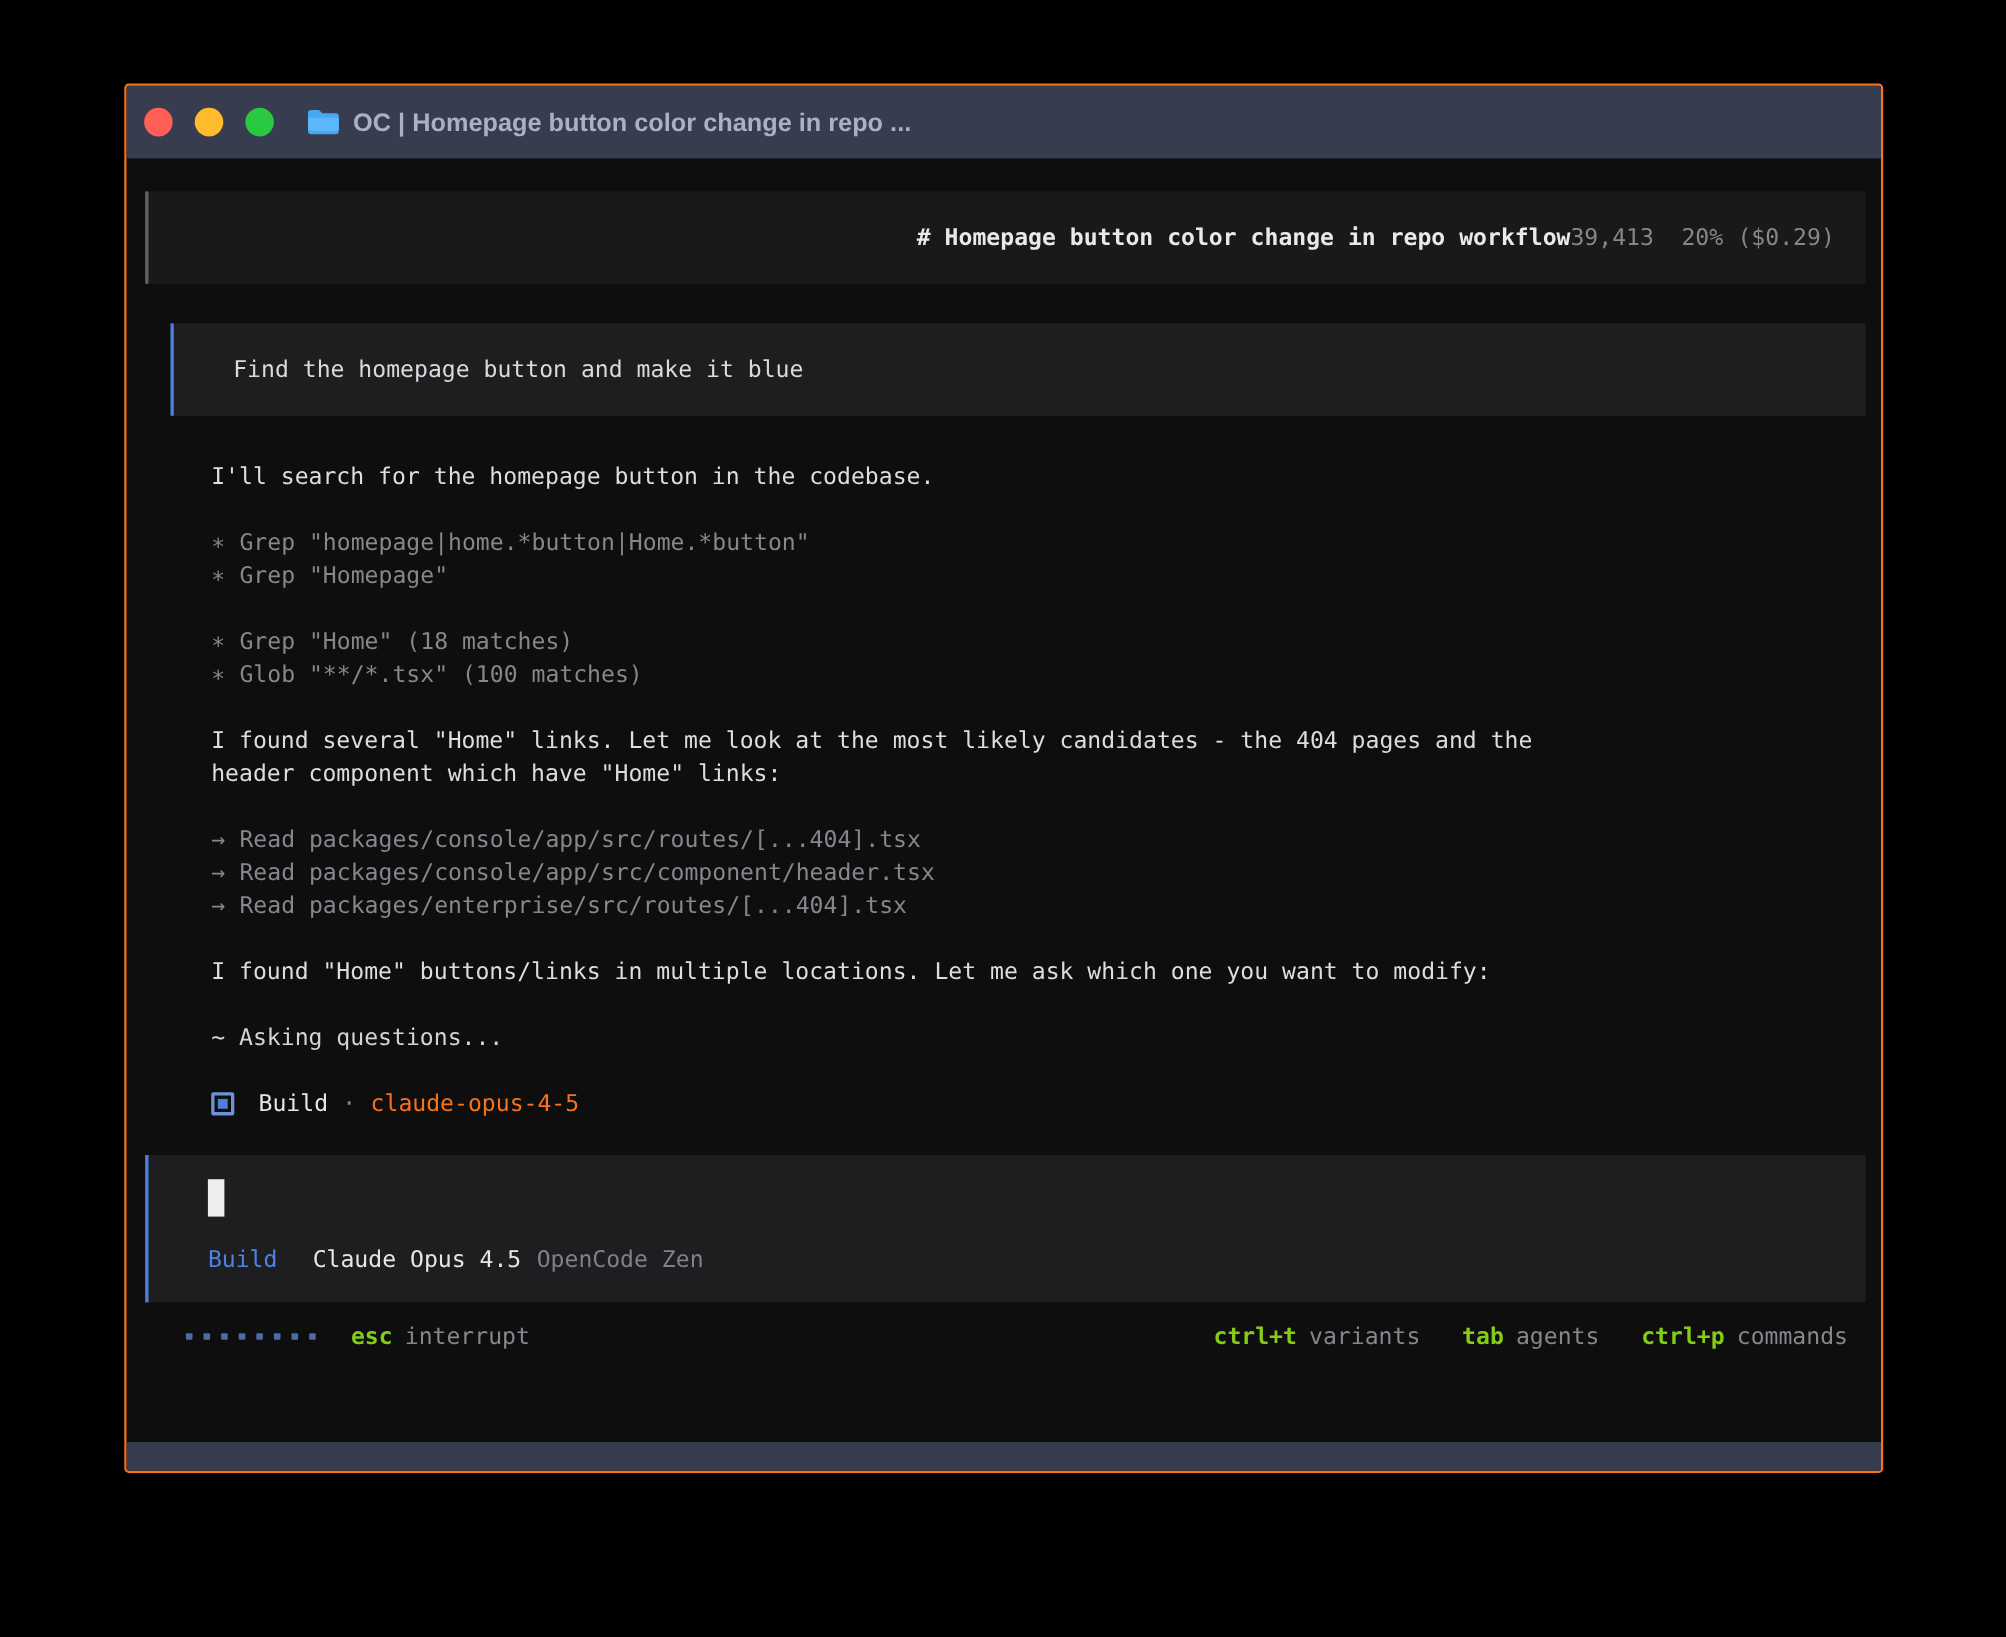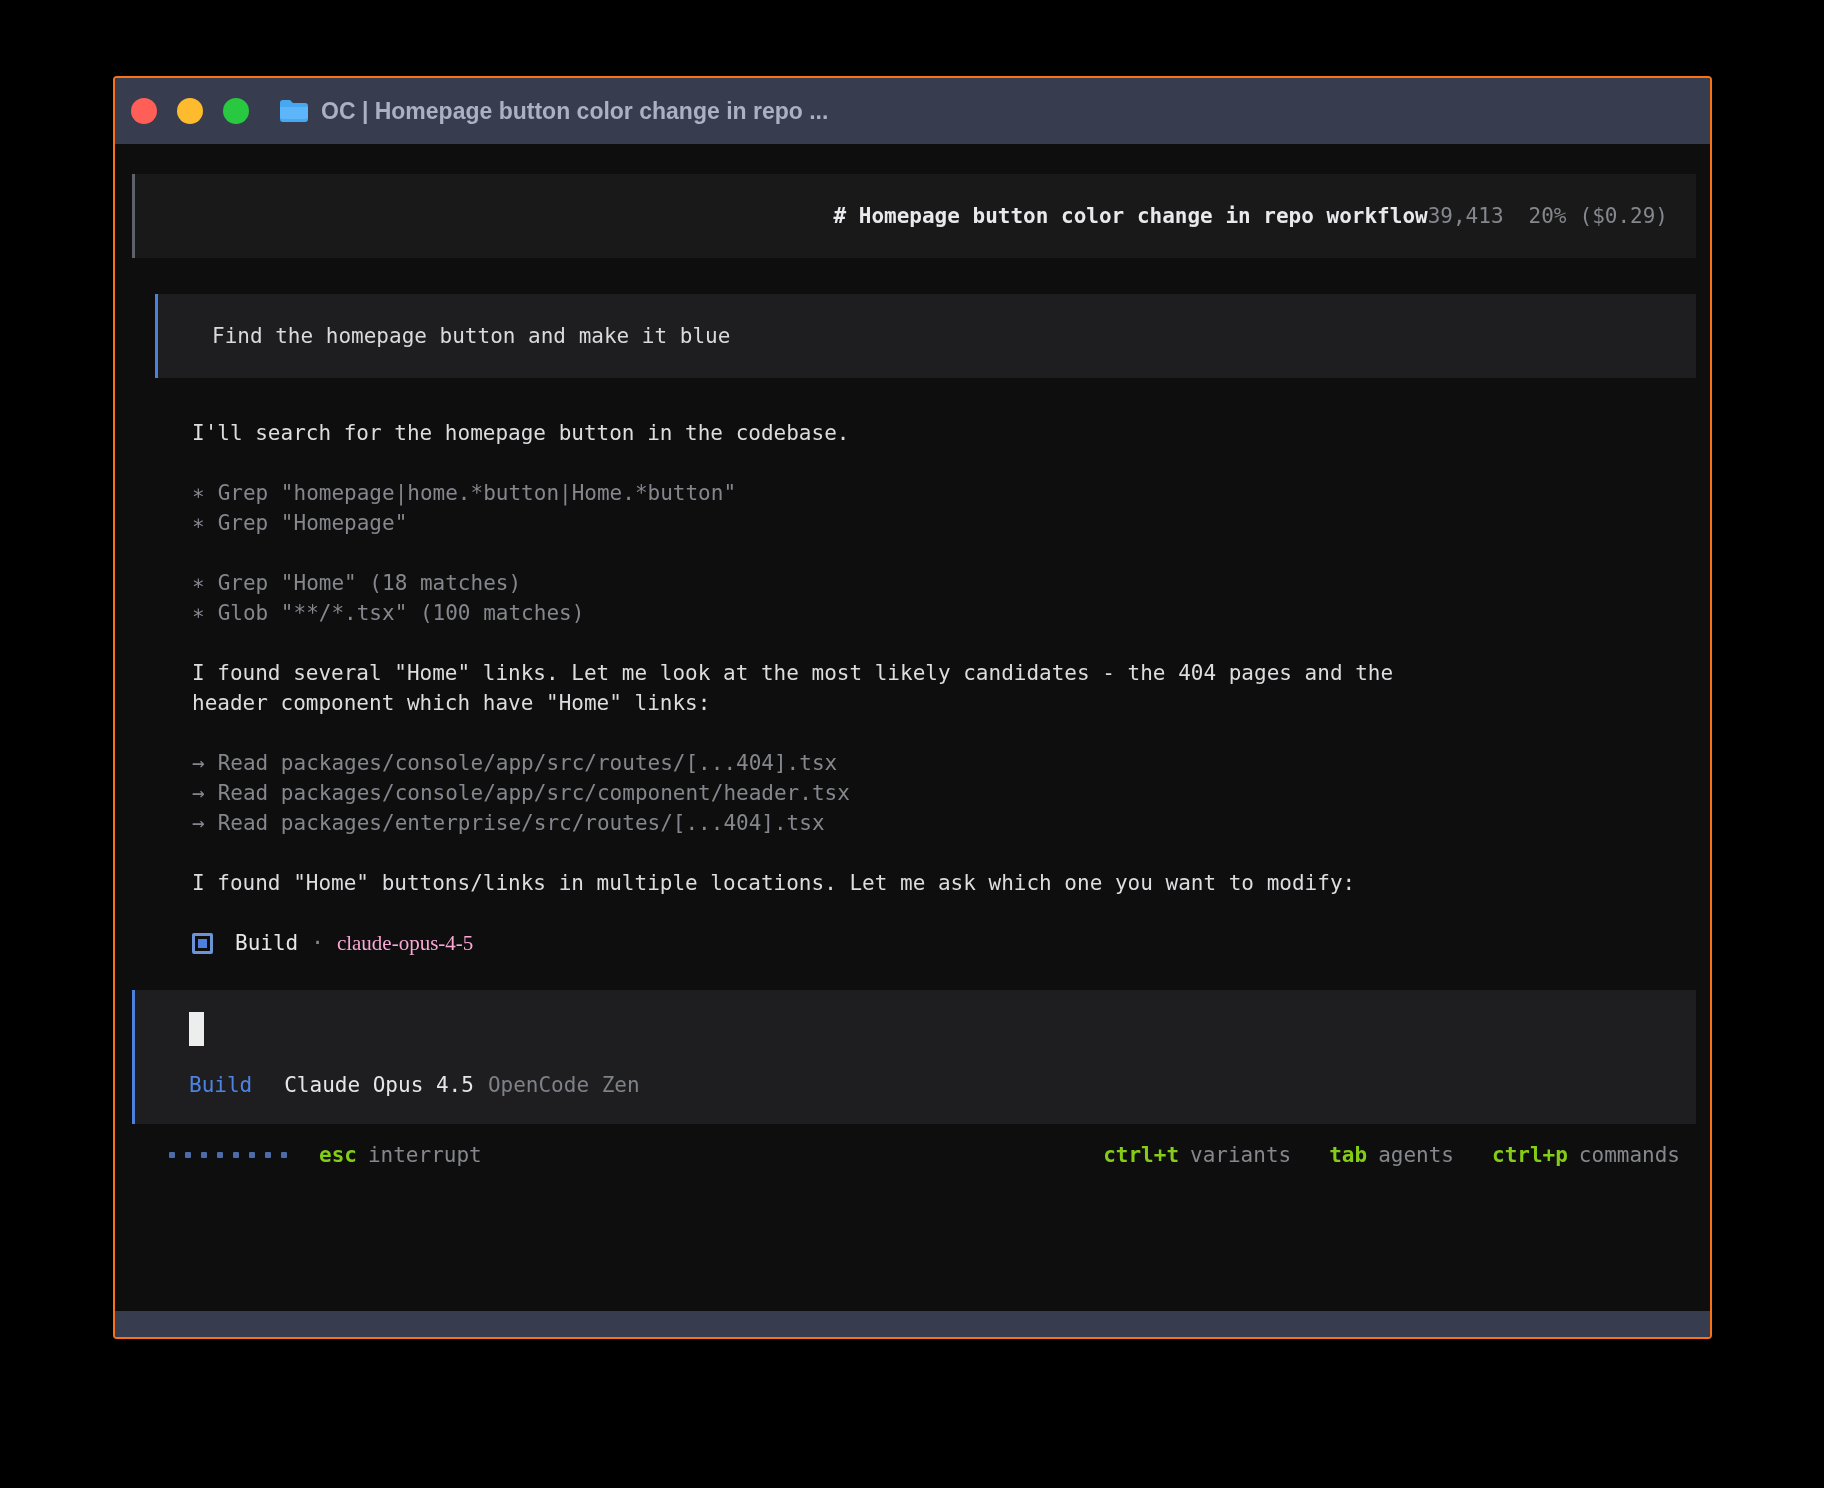--- a/index.html
+++ b/index.html
@@ -57,21 +57,21 @@
   .tool-line .marker{margin-right:13px;}
   .status-line{color:#d3d4d6;margin-bottom:30px;}
   .agent-line{display:flex;align-items:center;margin-bottom:32px;}
   .agent-icon{
     width:21px;height:21px;border:3px solid #6b93d6;border-radius:2px;
     display:flex;align-items:center;justify-content:center;margin-right:22px;flex:none;
   }
   .agent-icon-dot{width:9px;height:9px;background:var(--accent);}
   .agent-name{color:#e6e6e8;}
   .agent-sep{color:#85878d;margin:0 13px;}
-  .agent-model{color:#f9a8d4;font-family:Liberation Serif, serif;}
+  .agent-model{color:#f97316;}
   
   .input-block{padding:22px 28px 24px 54px;}
   .cursor{display:block;width:15px;height:34px;background:#eceded;}
   .input-meta{margin-top:24px;display:flex;align-items:baseline;white-space:nowrap;}
   .meta-agent{color:#4d84e3;margin-right:32px;}
   .meta-model{color:#e6e6e8;margin-right:14px;}
   .meta-provider{color:#7e8187;}
   
   .statusbar{
     display:flex;align-items:center;margin:16px 16px 0 37px;
@@ -137,20 +137,21 @@
       <p class="para">I found several "Home" links. Let me look at the most likely candidates - the 404 pages and the header component which have "Home" links:</p>
 
       <div class="group">
         <div class="tool-line"><span class="marker">→</span><span>Read packages/console/app/src/routes/[...404].tsx</span></div>
         <div class="tool-line"><span class="marker">→</span><span>Read packages/console/app/src/component/header.tsx</span></div>
         <div class="tool-line"><span class="marker">→</span><span>Read packages/enterprise/src/routes/[...404].tsx</span></div>
       </div>
 
       <p class="para">I found "Home" buttons/links in multiple locations. Let me ask which one you want to modify:</p>
 
+      <p class="status-line">~ Asking questions...</p>
 
       <div class="agent-line">
         <span class="agent-icon">
             <span class="agent-icon-dot"></span>
           </span>
         <span class="agent-name">Build</span>
         <span class="agent-sep">·</span>
         <span class="agent-model">claude-opus-4-5</span>
       </div>
 

